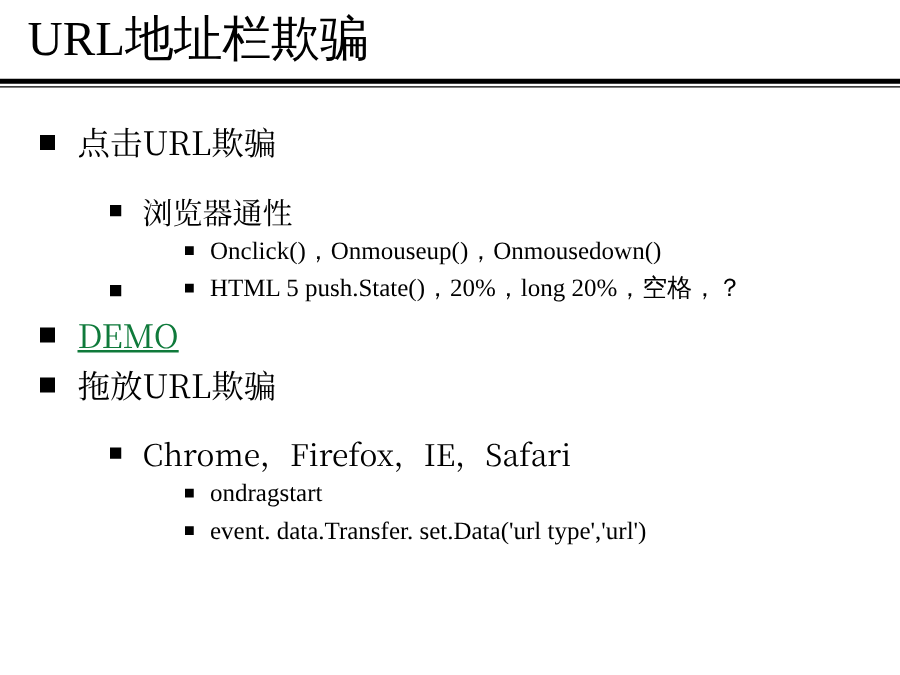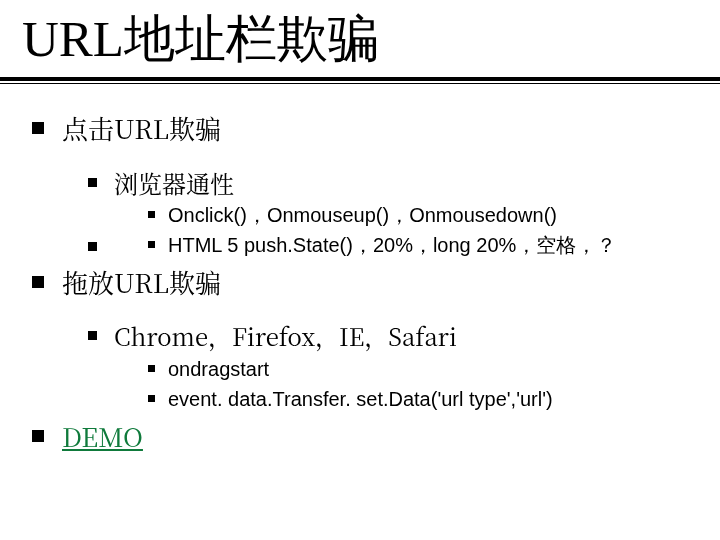--- a/index.html
+++ b/index.html
@@ -15,21 +15,21 @@
   .slide {
     width: 720px;
     height: 540px;
     position: relative;
     box-sizing: border-box;
   }
   .title-wrap {
     padding: 10px 22px 2px 22px;
   }
   .title {
-    font-size: 51px;
+    font-size: 39px;
     font-weight: normal;
     color: #000;
     font-family: "SimSun", "宋体", serif;
     line-height: 1.15;
     margin: 0;
   }
   .hr-wrap {
     padding: 6px 0 0 0;
   }
   .rule {
@@ -95,21 +95,21 @@
   }
   
   .lvl3 {
     margin-top: 0;
   }
   .lvl3 > li {
     padding-left: 22px;
     margin-left: 32px;
     font-size: 20px;
     line-height: 1.5;
-    font-family: Liberation Sans, sans-serif;
+    font-family: Liberation Serif, serif;
   }
   .lvl3 > li::before {
     content: "";
     position: absolute;
     left: 2px;
     top: 11px;
     width: 7px;
     height: 7px;
     background: #000;
   }
@@ -152,35 +152,35 @@
             <ul class="lvl3">
               <li class="mono">
                 <span>HTML 5 push.State()，20%，long 20%，空格，？</span>
               </li>
             </ul>
           </li>
         </ul>
       </li>
 
       <li>
+        <span class="demo-link">DEMO</span>
+      </li>
+
+      <li>
         <span>拖放URL欺骗</span>
         <ul class="lvl2">
           <li>
             <span>Chrome，Firefox，IE，Safari</span>
             <ul class="lvl3">
               <li class="mono">
                 <span>ondragstart</span>
               </li>
               <li class="mono">
                 <span>event. data.Transfer. set.Data('url type','url')</span>
               </li>
             </ul>
           </li>
         </ul>
       </li>
 
-      <li>
-        <span class="demo-link">DEMO</span>
-      </li>
-
     </ul>
   </div>
 </div>
 
 </body></html>

